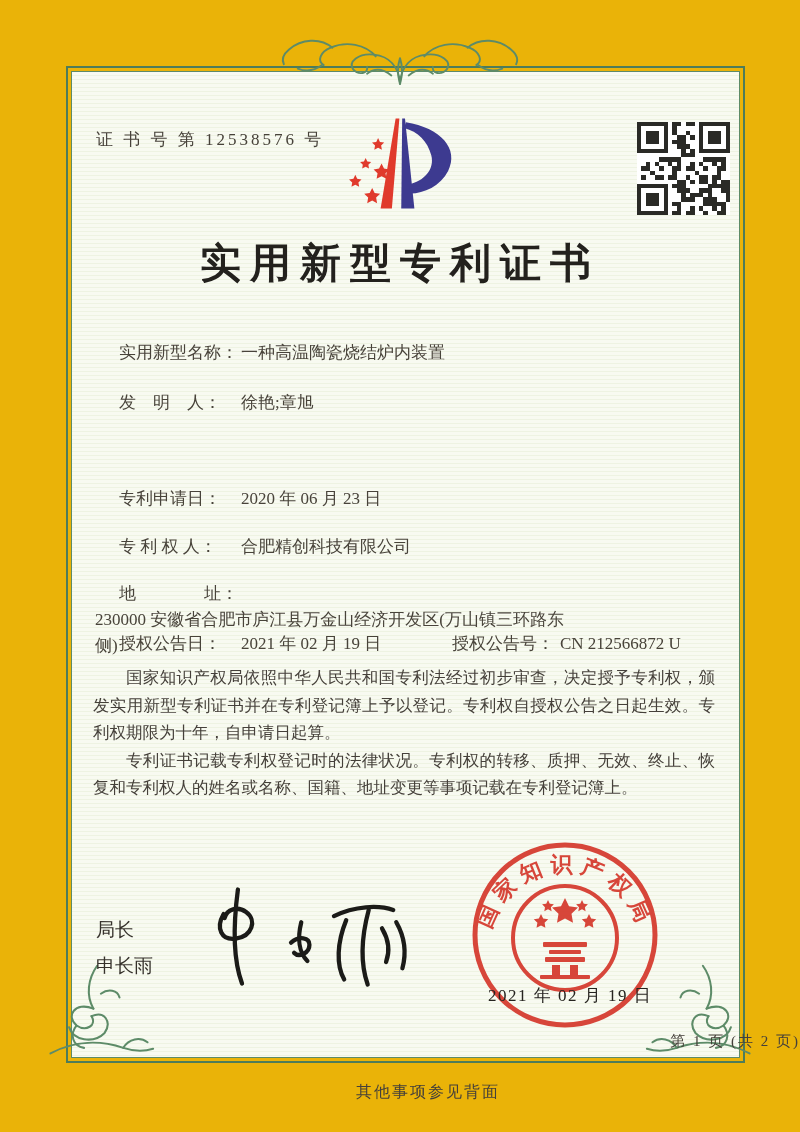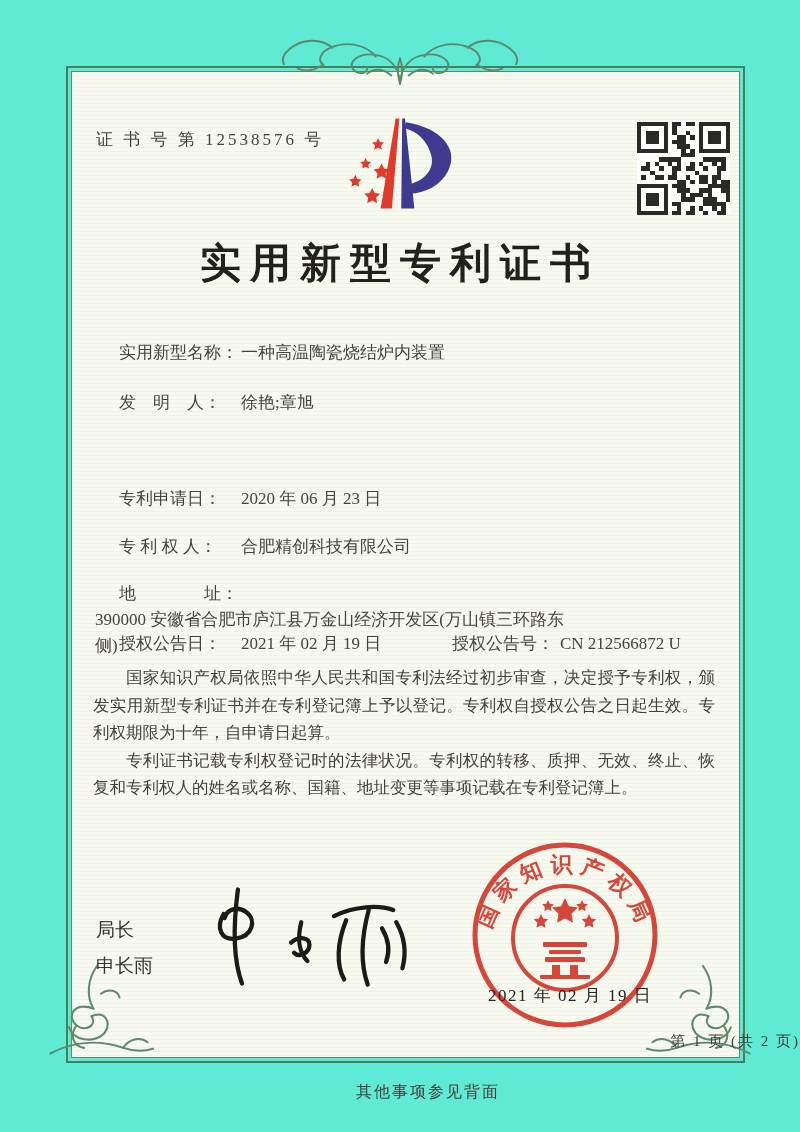--- a/index.html
+++ b/index.html
@@ -1,17 +1,17 @@
 <!DOCTYPE html>
 <html><head>
 <meta charset="utf-8">
 <style>
   html,body{margin:0;padding:0;background:#ffffff;}
   #cert{
-    position:relative;width:800px;height:1132px;background:#5eead4;overflow:hidden;
+    position:relative;width:800px;height:1132px;background:#eab308;overflow:hidden;
     font-family:"Liberation Serif","DejaVu Serif",serif;color:#3f3b33;
   }
   
   .frame-outer{
     position:absolute;left:66px;top:66px;width:679px;height:997px;
     border:2.5px solid #4d7c5a;box-sizing:border-box;
   }
   .frame-inner{
     position:absolute;left:3px;top:3px;right:3px;bottom:3px;
     border:1px solid #5d8b68;
@@ -262,21 +262,21 @@
   <div class="row" id="row-inventor">
     <span class="label">发　明　人：</span><span class="value">徐艳;章旭</span>
   </div>
   <div class="row" id="row-filing">
     <span class="label">专利申请日：</span><span class="value">2020 年 06 月 23 日</span>
   </div>
   <div class="row" id="row-patentee">
     <span class="label">专 利 权 人：</span><span class="value">合肥精创科技有限公司</span>
   </div>
   <div class="row" id="row-address">
-    <span class="label">地　　　　址：</span><span class="value">390000 安徽省合肥市庐江县万金山经济开发区(万山镇三环路东侧)</span>
+    <span class="label">地　　　　址：</span><span class="value">230000 安徽省合肥市庐江县万金山经济开发区(万山镇三环路东侧)</span>
   </div>
   <div class="row" id="row-grant">
     <span class="pair1"><span class="label">授权公告日：</span><span class="value">2021 年 02 月 19 日</span></span>
     <span class="pair2"><span class="label">授权公告号：</span><span class="value">CN 212566872 U</span></span>
   </div>
 
   <div class="paras">
     <p>国家知识产权局依照中华人民共和国专利法经过初步审查，决定授予专利权，颁发实用新型专利证书并在专利登记簿上予以登记。专利权自授权公告之日起生效。专利权期限为十年，自申请日起算。</p>
     <p>专利证书记载专利权登记时的法律状况。专利权的转移、质押、无效、终止、恢复和专利权人的姓名或名称、国籍、地址变更等事项记载在专利登记簿上。</p>
   </div>

